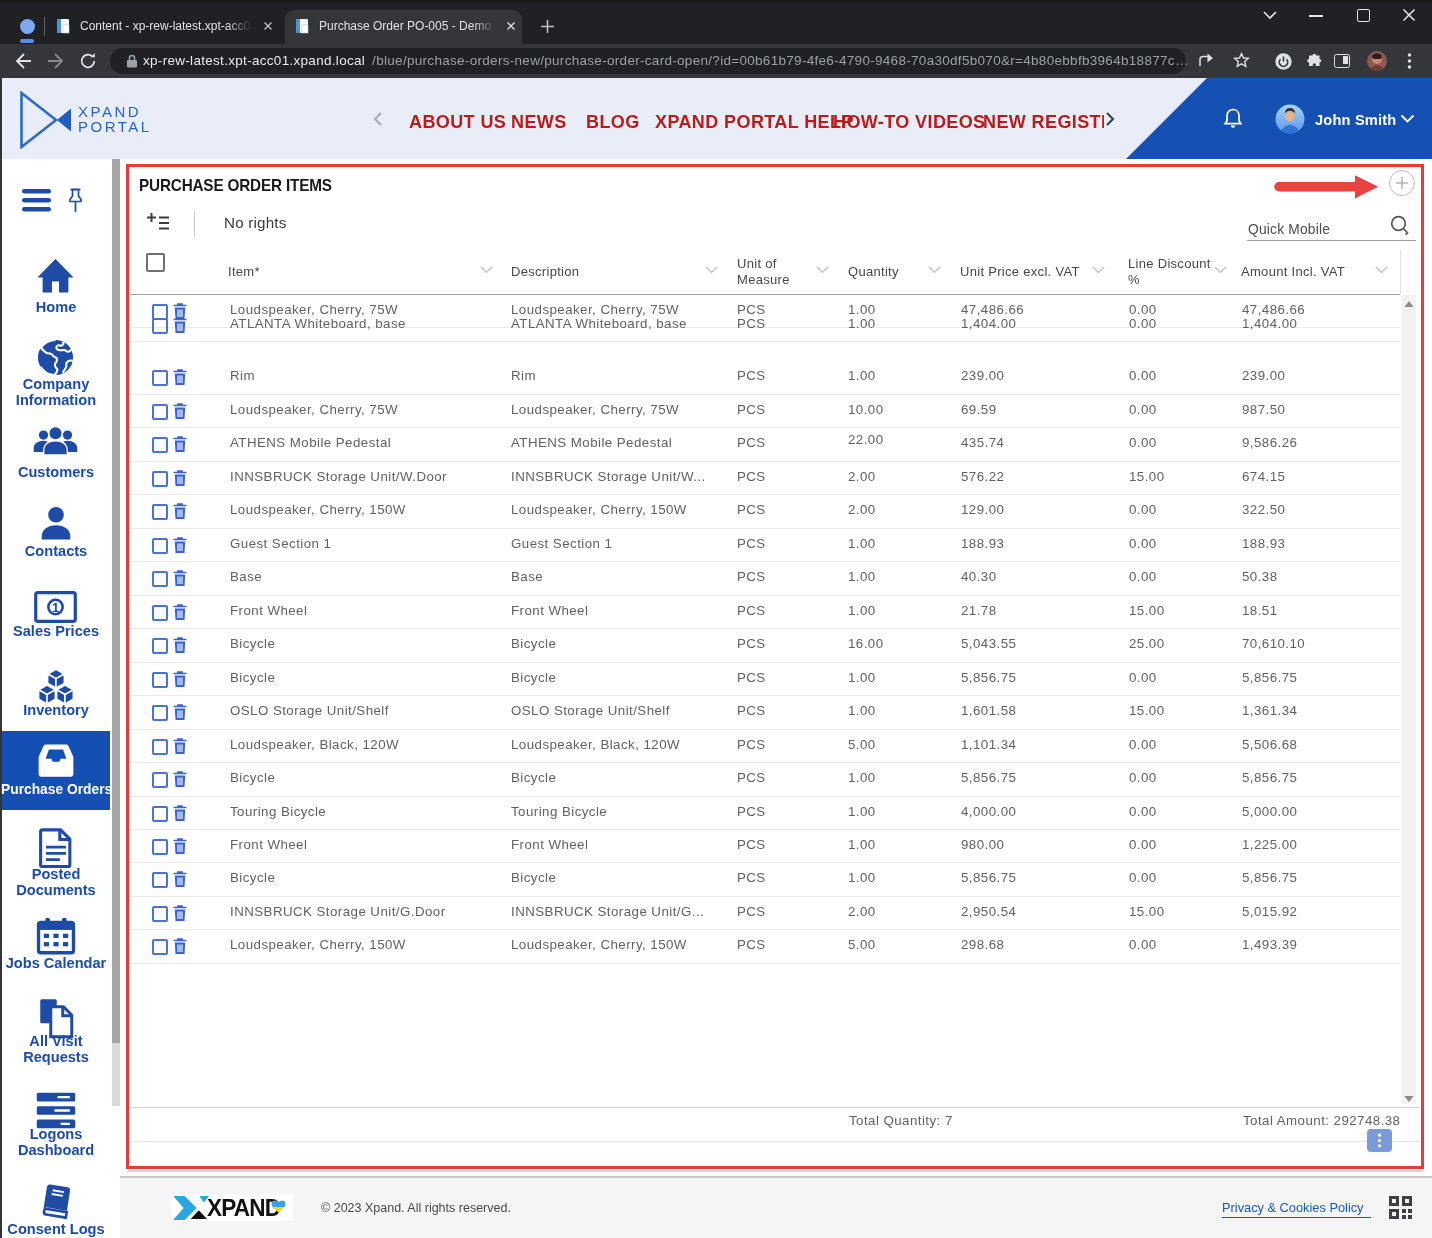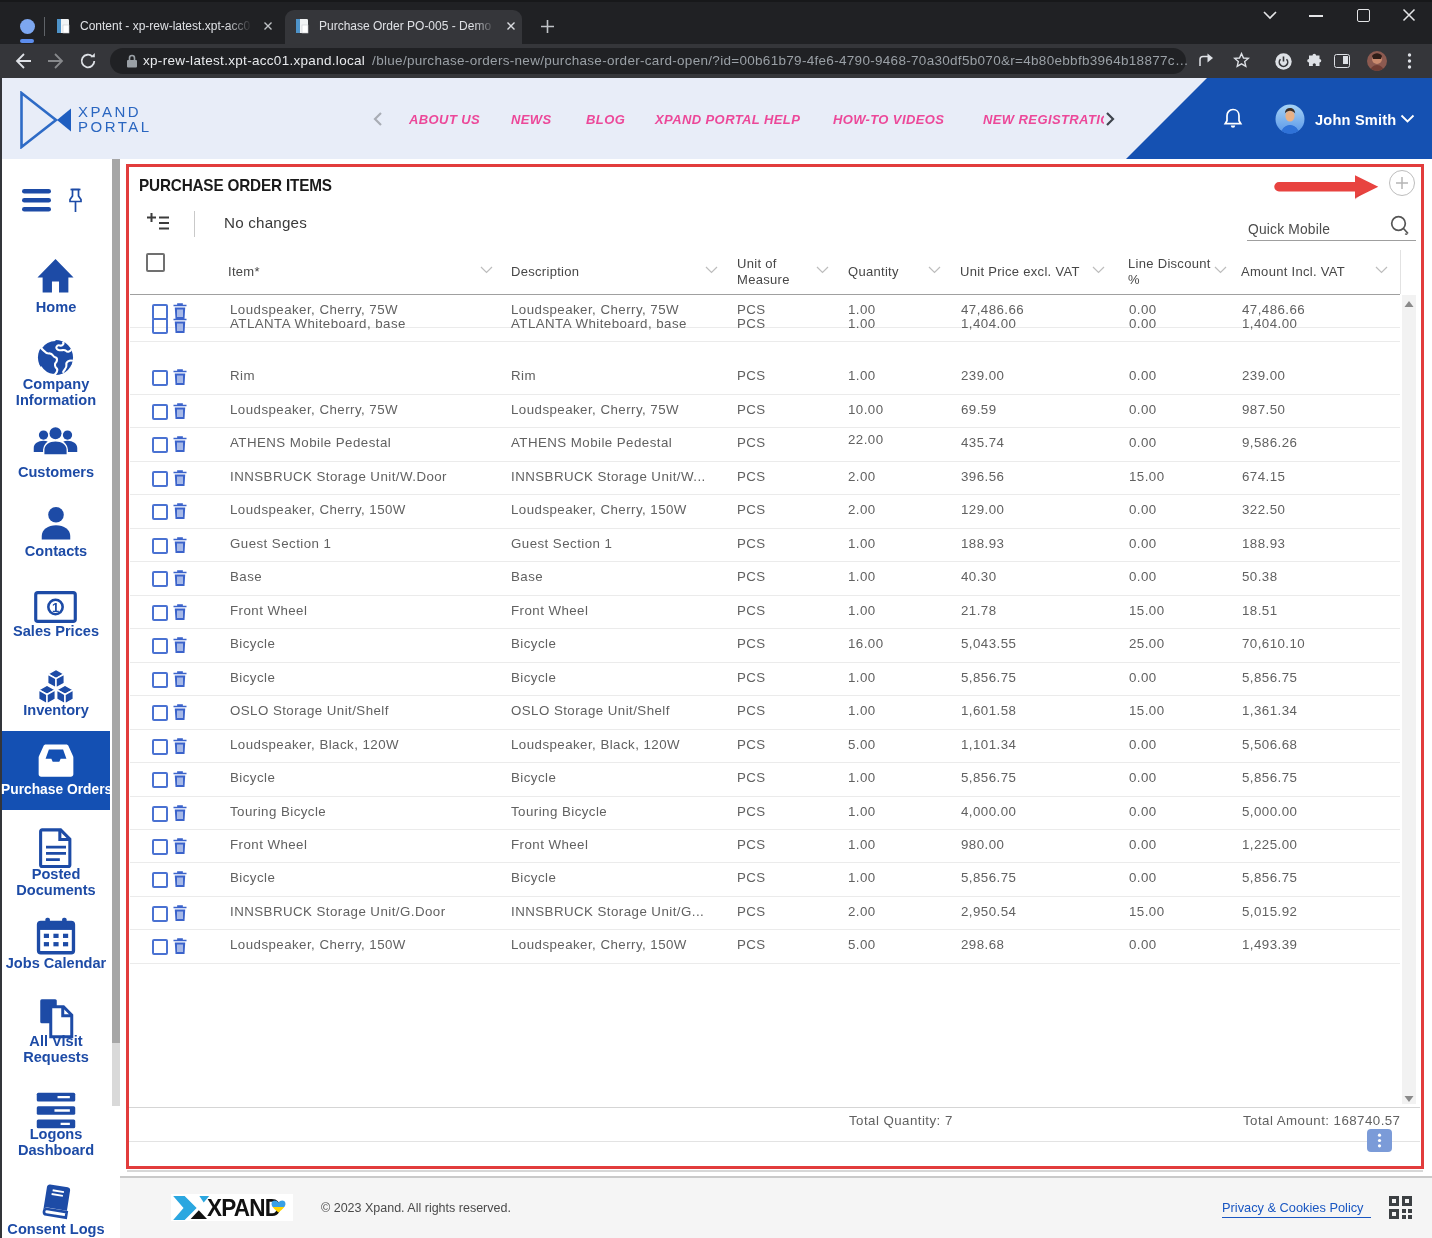--- a/index.html
+++ b/index.html
@@ -6,21 +6,21 @@
 body{width:1432px;height:1238px;position:relative;font-family:"Liberation Sans",sans-serif;overflow:hidden;background:#fff;}
 .abs{position:absolute;}
 #tabbar{left:0;top:0;width:1432px;height:44px;background:#202124;}
 #toolbar{left:0;top:44px;width:1432px;height:34px;background:#35363a;}
 .tabtxt{font-size:12px;color:#dfe1e5;white-space:nowrap;overflow:hidden;}
 #urlpill{left:110px;top:48px;width:1076px;height:26px;border-radius:13px;background:#202124;}
 .urltxt{font-size:13.5px;color:#e8eaed;white-space:nowrap;top:53px;left:143px;letter-spacing:0.3px;}
 .urltxt span{color:#9aa0a6;padding-left:7px;}
 #appheader{left:0;top:78px;width:1432px;height:81px;background:#e8edf8;}
 #bluepoly{left:1126px;top:78px;width:306px;height:81px;background:#1551b2;clip-path:polygon(81px 0,306px 0,306px 81px,0 81px);}
-.nav{font-size:13px;font-weight:bold;color:#ec4899;letter-spacing:0.4px;white-space:nowrap;font-style:italic;}
+.nav{font-size:18px;font-weight:bold;color:#b91c1c;letter-spacing:0.4px;white-space:nowrap;}
 #sidebar{left:2px;top:159px;width:118px;height:1079px;background:#fff;border-bottom-left-radius:12px;}
 #leftedge{left:0;top:78px;width:2px;height:1160px;background:#33353a;}
 .sideitem{width:110px;text-align:center;color:#1d4ba6;font-size:14.6px;line-height:16px;font-weight:bold;}
 #content{left:120px;top:159px;width:1312px;height:1017px;background:#fff;}
 #redbox{left:126px;top:163.5px;width:1297.5px;height:1005.5px;border:3.5px solid #e23c3c;box-sizing:border-box;}
 #title{left:139px;top:176px;font-size:17px;font-weight:bold;color:#1a1a1a;letter-spacing:-0.2px;transform:scaleX(0.9);transform-origin:left top;}
 .hdrlbl{font-size:13px;color:#474747;letter-spacing:0.3px;line-height:15.5px;}
 .cell{font-size:13.3px;color:#616161;letter-spacing:0.45px;white-space:nowrap;}
 .row{left:130px;width:1270px;height:33.47px;border-bottom:1px solid #ebebeb;box-sizing:border-box;}
 .rowchk{left:22px;top:9px;width:12px;height:12px;border:2px solid #4a72d2;border-radius:2px;}
@@ -321,21 +321,21 @@
 <div class="abs" id="content"></div>
 <div class="abs" id="title">PURCHASE ORDER ITEMS</div>
 
 <svg class="abs" style="left:147px;top:213px" width="22" height="20" viewBox="0 0 22 20">
     <g stroke="#3c3c3c" stroke-width="2">
       <path d="M4.5 0v9M0 4.5h9"></path>
       <path d="M12 4.5h10M12 10h10M12 15.5h10"></path>
     </g>
   </svg>
 <div class="abs" style="left:194px;top:211px;width:1px;height:26px;background:#c9c9c9"></div>
-<div class="abs" style="left:224px;top:213.5px;font-size:15.2px;color:#3a3a3a;letter-spacing:0.2px">No changes</div>
+<div class="abs" style="left:224px;top:213.5px;font-size:15.2px;color:#3a3a3a;letter-spacing:0.2px">No rights</div>
 
 <div class="abs" style="left:1389px;top:170px;width:26px;height:26px;border:1.6px solid #bdbdbd;border-radius:50%;box-sizing:border-box"></div>
 <svg class="abs" style="left:1395px;top:176px" width="14" height="14" viewBox="0 0 14 14">
     <path d="M7 1v12M1 7h12" stroke="#b5b5b5" stroke-width="1.5"></path>
   </svg>
 
 <div class="abs" style="left:1248px;top:222px;font-size:13.8px;color:#4c4c4c;letter-spacing:0.2px">Quick Mobile</div>
 <svg class="abs" style="left:1390px;top:215px" width="20" height="21" viewBox="0 0 20 21">
     <circle cx="8.5" cy="8.5" r="6.8" fill="none" stroke="#555" stroke-width="1.7"></circle>
     <path d="M13.5 13.5l4.5 5" stroke="#555" stroke-width="1.7"></path>
@@ -466,21 +466,21 @@
       <path d="M0.5 2.5h13M5 2.5V1h4v1.5" fill="none" stroke="#3b63cb" stroke-width="1.7"></path>
       <path d="M1.8 4.5h10.4l-.7 11.5H2.5z" fill="#3b63cb"></path>
       <g stroke="#fff" stroke-width="1.1">
         <path d="M5 6.5v7.5M7 6.5v7.5M9 6.5v7.5"></path>
       </g>
     </svg>
 <div class="abs cell" style="left:100px;top:7px">INNSBRUCK Storage Unit/W.Door</div>
 <div class="abs cell" style="left:381px;top:7px">INNSBRUCK Storage Unit/W...</div>
 <div class="abs cell" style="left:607px;top:7px">PCS</div>
 <div class="abs cell" style="left:718px;top:7px">2.00</div>
-<div class="abs cell" style="left:831px;top:7px">396.56</div>
+<div class="abs cell" style="left:831px;top:7px">576.22</div>
 <div class="abs cell" style="left:999px;top:7px">15.00</div>
 <div class="abs cell" style="left:1112px;top:7px">674.15</div>
 </div>
 <div class="abs row" style="top:495.32px">
 <div class="abs rowchk"></div>
     <svg class="abs" style="left:43px;top:8px" width="14" height="17" viewBox="0 0 14 17">
       <path d="M0.5 2.5h13M5 2.5V1h4v1.5" fill="none" stroke="#3b63cb" stroke-width="1.7"></path>
       <path d="M1.8 4.5h10.4l-.7 11.5H2.5z" fill="#3b63cb"></path>
       <g stroke="#fff" stroke-width="1.1">
         <path d="M5 6.5v7.5M7 6.5v7.5M9 6.5v7.5"></path>
@@ -719,21 +719,21 @@
 <div class="abs" style="left:1402px;top:295px;width:14px;height:809px;background:#f2f2f2"></div>
 <svg class="abs" style="left:1404px;top:300px" width="10" height="8" viewBox="0 0 10 8">
     <path d="M5 1L9.5 7H0.5z" fill="#8a8a8a"></path>
   </svg>
 <svg class="abs" style="left:1404px;top:1095px" width="10" height="8" viewBox="0 0 10 8">
     <path d="M5 7L9.5 1H0.5z" fill="#8a8a8a"></path>
   </svg>
 
 <div class="abs" style="left:129px;top:1107px;width:1291px;height:1px;background:#d5d5d5"></div>
 <div class="abs cell" style="left:849px;top:1113px;width:103px;overflow:hidden">Total Quantity: 73.00</div>
-<div class="abs cell" style="left:1243px;top:1113px">Total Amount: 168740.57</div>
+<div class="abs cell" style="left:1243px;top:1113px">Total Amount: 292748.38</div>
 <div class="abs" style="left:129px;top:1141px;width:1291px;height:1px;background:#e3e3e3"></div>
 <div class="abs" style="left:1367px;top:1129px;width:25px;height:23px;border-radius:4px;background:#7b9bd8"></div>
 <svg class="abs" style="left:1377px;top:1133px" width="5" height="15" viewBox="0 0 5 15">
     <circle cx="2.5" cy="2.2" r="1.6" fill="#fff"></circle>
     <circle cx="2.5" cy="7.5" r="1.6" fill="#fff"></circle>
     <circle cx="2.5" cy="12.8" r="1.6" fill="#fff"></circle>
   </svg>
 
 <div class="abs" id="redbox"></div>
 

